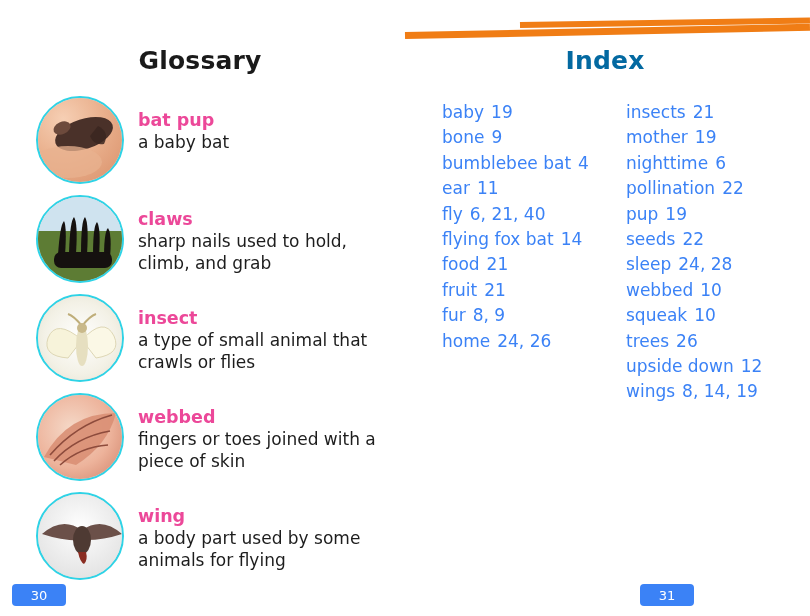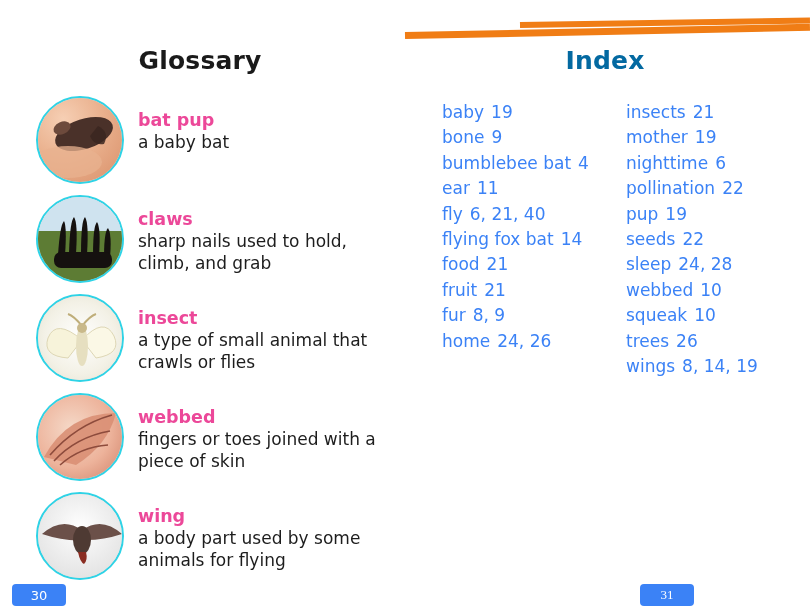--- a/index.html
+++ b/index.html
@@ -105,21 +105,21 @@
   .folio {
     position: absolute; bottom: 10px;
     width: 54px; height: 22px;
     background: #3b82f6;
     border-radius: 4px;
     color: #ffffff;
     font-size: 13px;
     display: flex; align-items: center; justify-content: center;
   }
   .folio.left { left: 12px; }
-  .folio.right { left: 640px; font-family: Liberation Serif, serif; }
+  .folio.right { left: 640px; }
 
   
   .art-batpup { background: radial-gradient(circle at 30% 25%, #f6cfb4 0%, #eab18e 45%, #d9906a 100%); }
   .art-claws  { background: linear-gradient(180deg, #cfe3ef 0%, #cfe3ef 38%, #7fa24f 39%, #4e6b2f 100%); }
   .art-insect { background: radial-gradient(circle at 50% 50%, #ffffff 0%, #f3f1e6 60%, #e3e0cf 100%); }
   .art-webbed { background: radial-gradient(circle at 40% 40%, #f5d9c8 0%, #edb39b 55%, #cf7f66 100%); }
   .art-wing   { background: radial-gradient(circle at 50% 40%, #ffffff 0%, #f2f2f2 35%, #dcdcdc 100%); }
 </style>
 </head>
 <body>
@@ -254,20 +254,21 @@
         <div class="idx-item"><span class="w">insects</span><span class="n">21</span></div>
         <div class="idx-item"><span class="w">mother</span><span class="n">19</span></div>
         <div class="idx-item"><span class="w">nighttime</span><span class="n">6</span></div>
         <div class="idx-item"><span class="w">pollination</span><span class="n">22</span></div>
         <div class="idx-item"><span class="w">pup</span><span class="n">19</span></div>
         <div class="idx-item"><span class="w">seeds</span><span class="n">22</span></div>
         <div class="idx-item"><span class="w">sleep</span><span class="n">24, 28</span></div>
         <div class="idx-item"><span class="w">webbed</span><span class="n">10</span></div>
         <div class="idx-item"><span class="w">squeak</span><span class="n">10</span></div>
         <div class="idx-item"><span class="w">trees</span><span class="n">26</span></div>
+        <div class="idx-item"><span class="w">upside down</span><span class="n">12</span></div>
         <div class="idx-item"><span class="w">wings</span><span class="n">8, 14, 19</span></div>
       </div>
     </div>
   </div>
 
   <div class="folio left">30</div>
   <div class="folio right">31</div>
 
 </div>
 

